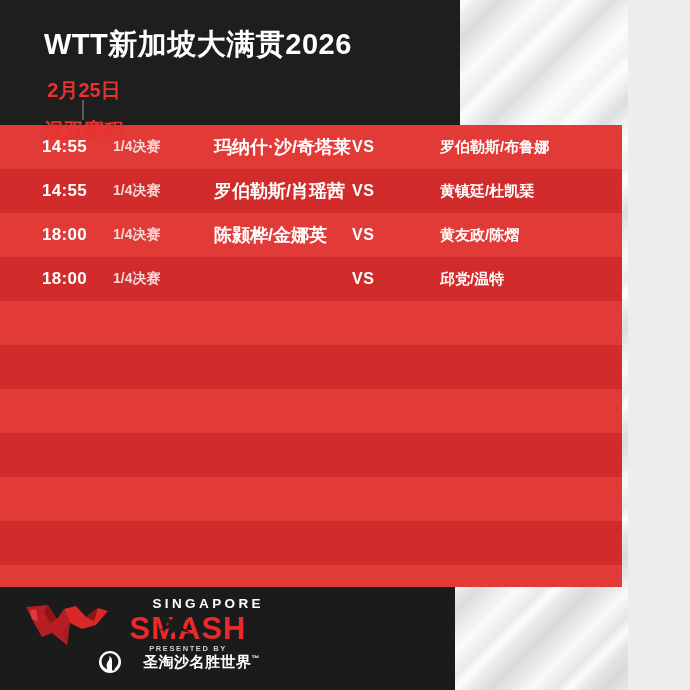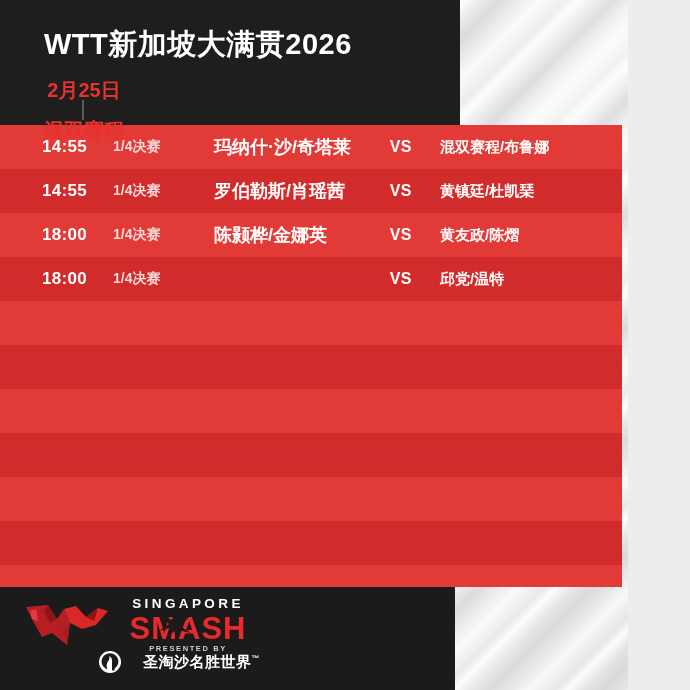--- a/index.html
+++ b/index.html
@@ -65,21 +65,21 @@
     position:absolute;left:113px;
     color:#f4d9d8;font-size:14px;font-weight:bold;
     white-space:nowrap;
   }
   .row .p-left{
     position:absolute;left:214px;width:160px;text-align:left;
     color:#ffffff;font-size:18px;font-weight:bold;
     white-space:nowrap;
   }
   .row .vs{
-    position:absolute;left:372px;width:40px;text-align:right;
+    position:absolute;left:352px;width:40px;text-align:left;
     color:#ffffff;font-size:16px;font-weight:bold;letter-spacing:0.5px;
   }
   .row .p-right{
     position:absolute;left:440px;
     color:#ffffff;font-size:15px;font-weight:bold;
     white-space:nowrap;
   }
   .row.empty{}
 
   
@@ -92,21 +92,21 @@
     background:#1b1b1b;z-index:4;
   }
 
   .smash-logo{
     position:absolute;left:24px;top:8px;width:240px;height:62px;
   }
   .bird{position:absolute;left:0;top:8px;width:86px;height:46px;}
   .smash-text{position:absolute;left:88px;top:0;width:152px;}
   .sg-word{
     color:#ffffff;font-size:13.5px;font-weight:bold;letter-spacing:3.4px;
-    line-height:1;margin-top:2px;text-align:center;
+    line-height:1;margin-top:2px;text-align:right;
   }
   .smash-word{
     position:relative;color:#ea2a2a;font-size:31px;font-weight:bold;
     letter-spacing:1px;line-height:1;margin-top:2px;text-align:center;
   }
   .smash-crack{
     position:absolute;left:47px;top:-4px;width:32px;height:36px;
     pointer-events:none;
   }
   .presented{
@@ -147,21 +147,21 @@
       <span>混双赛程</span>
     </div>
   </div>
 
   <div class="schedule" id="schedule-body">
       <div class="row">
         <span class="time">14:55</span>
         <span class="stage">1/4决赛</span>
         <span class="p-left">玛纳什·沙/奇塔莱</span>
         <span class="vs">VS</span>
-        <span class="p-right">混双赛程/布鲁娜</span>
+        <span class="p-right">罗伯勒斯/布鲁娜</span>
       </div>
       <div class="row alt">
         <span class="time">14:55</span>
         <span class="stage">1/4决赛</span>
         <span class="p-left">罗伯勒斯/肖瑶茜</span>
         <span class="vs">VS</span>
         <span class="p-right">黄镇廷/杜凯琹</span>
       </div>
       <div class="row">
         <span class="time">18:00</span>

